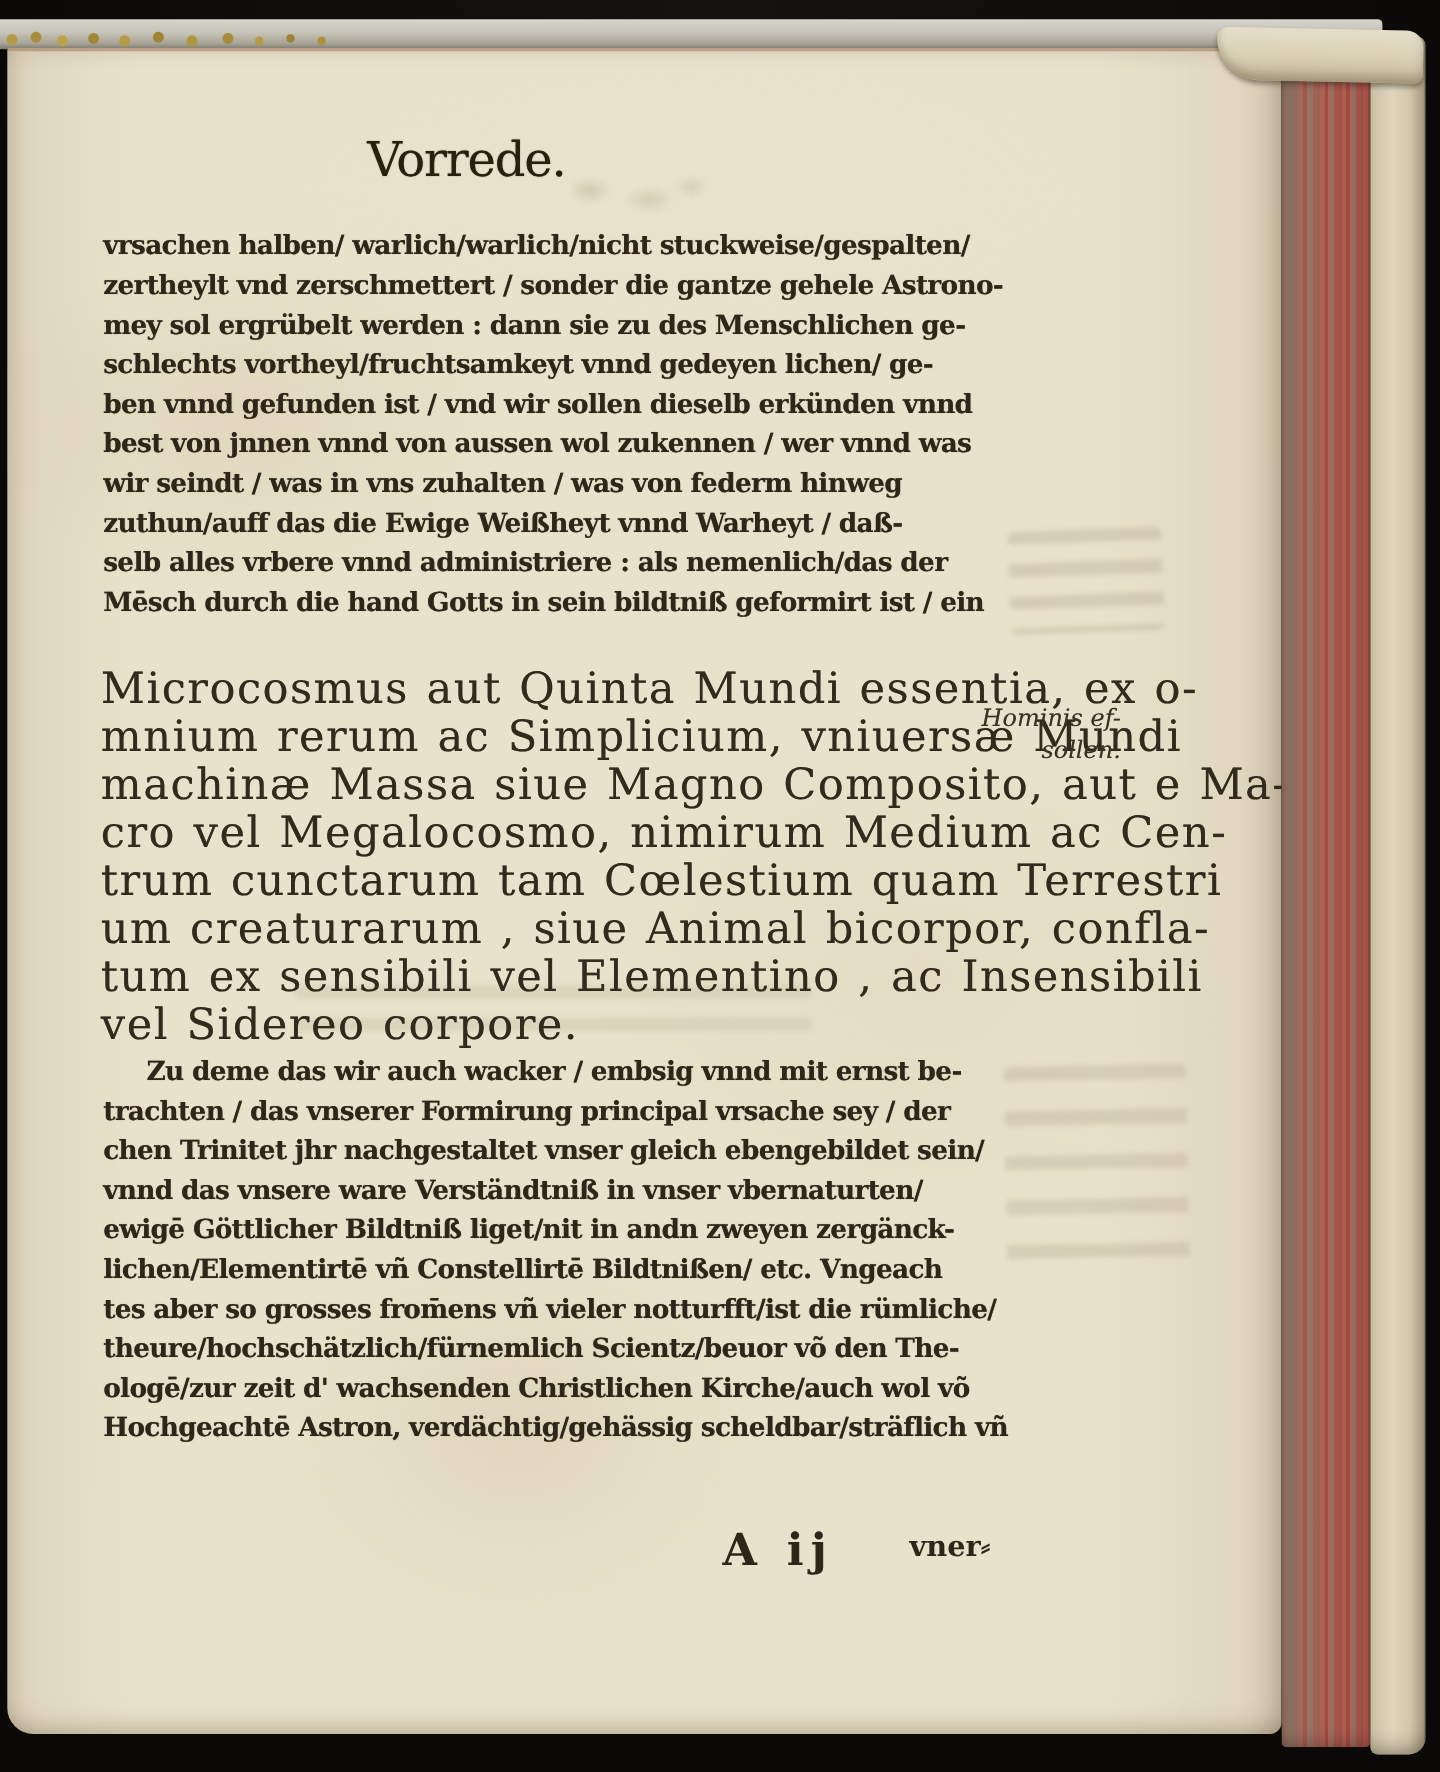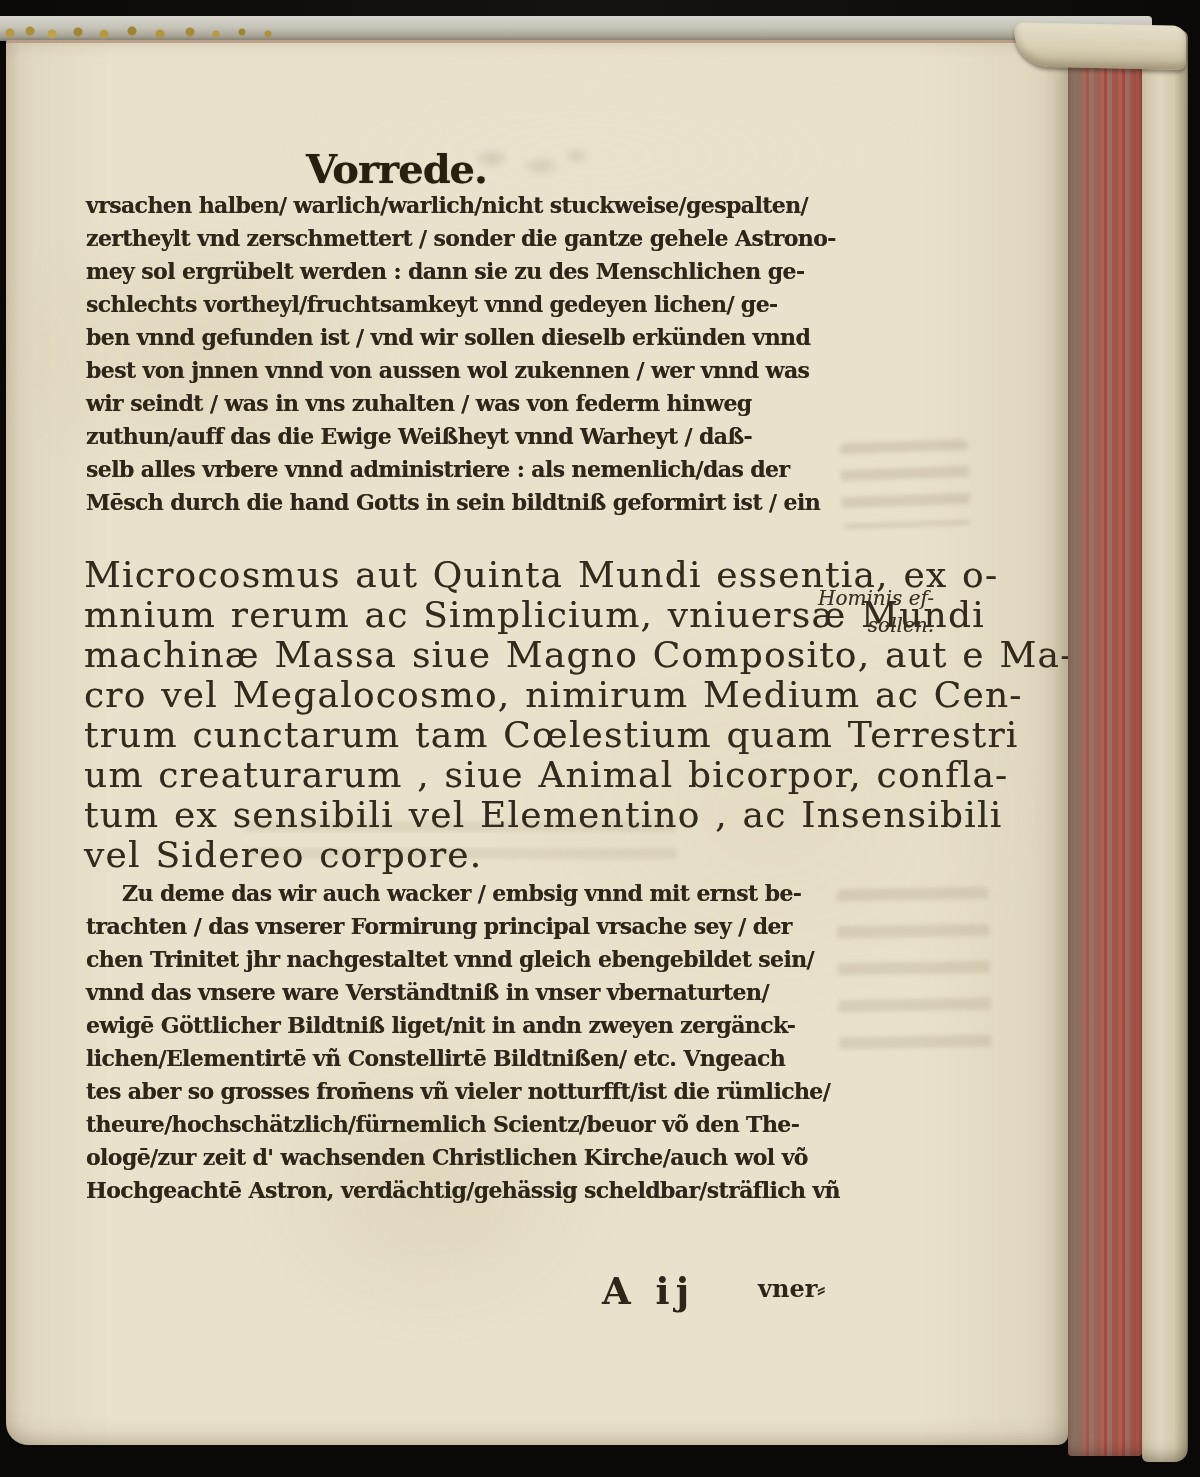--- a/index.html
+++ b/index.html
@@ -79,22 +79,22 @@
   .cover-corner{
     position:absolute;left:1014px;top:24px;width:172px;height:44px;
     background:linear-gradient(180deg,#e6dfca 0,#d8cfb4 55%,#bdb295 100%);
     border-radius:10px 16px 8px 40px;
     transform:rotate(1.2deg);
     box-shadow:0 3px 4px rgba(40,30,20,.45), inset 0 -5px 7px rgba(120,105,80,.4);
   }
 
   
   .heading{
-    position:absolute;left:300px;top:102px;margin:0;
-    font-size:40px;font-weight:700;letter-spacing:-1px;color:#27200f;
+    position:absolute;left:300px;top:68px;margin:0;
+    font-size:40px;font-weight:400;letter-spacing:-1px;color:#27200f;
     white-space:nowrap;
     text-shadow:0 0 1px rgba(39,32,15,.55);
   }
   .para{position:absolute;left:80px;color:#2e2619;}
   .para .gline{
     font-size:22px;font-weight:700;letter-spacing:-0.6px;
     line-height:33px;white-space:nowrap;
     text-shadow:0 0 .6px rgba(46,38,25,.6);
   }
   .para1{top:146px;}
@@ -176,21 +176,21 @@
       </div>
 
     <div class="margin-note">
         <div class="mline">Hominis ef-</div>
         <div class="mline">sollen.</div>
       </div>
 
     <div class="para para2">
         <div class="gline">Zu deme das wir auch wacker / embsig vnnd mit ernst be-</div>
         <div class="gline">trachten / das vnserer Formirung principal vrsache sey / der</div>
-        <div class="gline">chen Trinitet jhr nachgestaltet vnnd gleich ebengebildet sein/</div>
+        <div class="gline">chen Trinitet jhr nachgestaltet vnser gleich ebengebildet sein/</div>
         <div class="gline">vnnd das vnsere ware Verständtniß in vnser vbernaturten/</div>
         <div class="gline">ewigē Göttlicher Bildtniß liget/nit in andn zweyen zergänck-</div>
         <div class="gline">lichen/Elementirtē vñ Constellirtē Bildtnißen/ etc. Vngeach</div>
         <div class="gline">tes aber so grosses from̄ens vñ vieler notturfft/ist die rümliche/</div>
         <div class="gline">theure/hochschätzlich/fürnemlich Scientz/beuor võ den The-</div>
         <div class="gline">ologē/zur zeit d' wachsenden Christlichen Kirche/auch wol võ</div>
         <div class="gline">Hochgeachtē Astron, verdächtig/gehässig scheldbar/sträflich vñ</div>
       </div>
 
     <div class="sigline">

